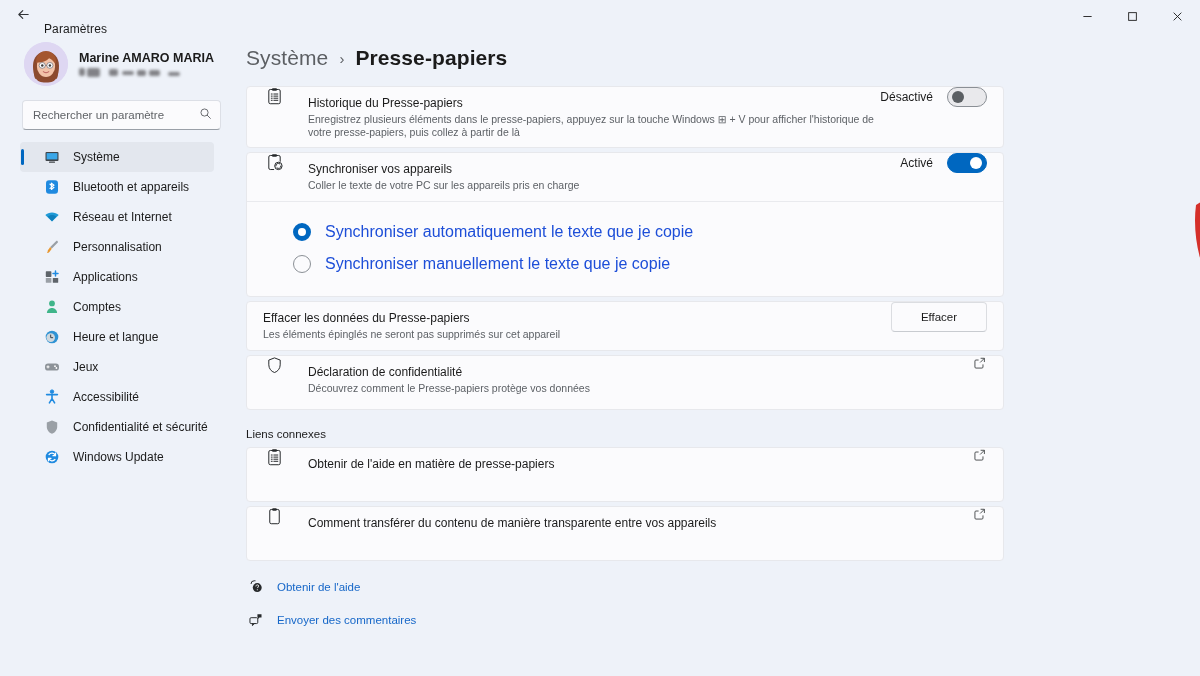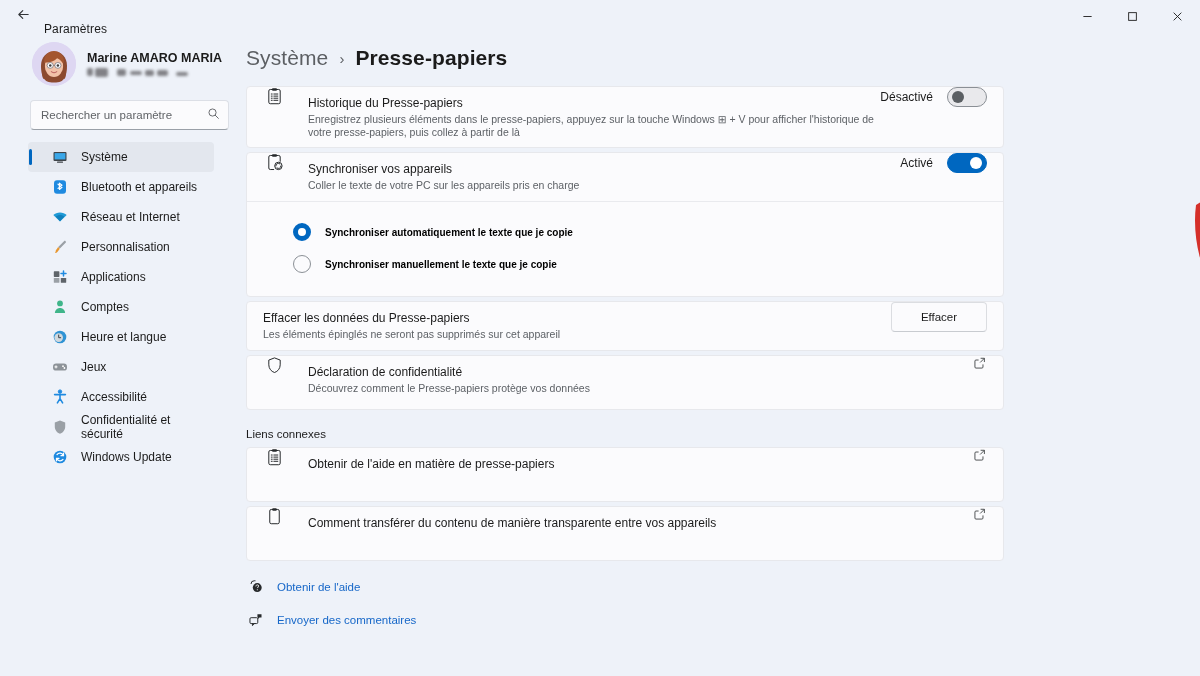--- a/index.html
+++ b/index.html
@@ -50,21 +50,21 @@
   }
 
   
   .body-split { flex: 1 1 auto; display: flex; min-height: 0; }
 
   
   .sidebar {
     width: 228px;
     flex: 0 0 228px;
     background: #eef2f9;
-    padding: 0 8px 0 16px;
+    padding: 0 8px 0 8px;
     display: flex;
     flex-direction: column;
   }
   .account {
     display: flex;
     align-items: center;
     gap: 11px;
     padding: 10px 0 8px 16px;
   }
   .avatar {
@@ -240,21 +240,21 @@
     border-radius: 50%;
     border: 1.5px solid #8b9096;
     background: #fbfbfd;
     flex: 0 0 18px;
     position: relative;
   }
   .radio.checked {
     border: 5px solid #0067c0;
     background: #ffffff;
   }
-  .radio-label { font-size: 10px; color: #000000; font-weight: bold; }
+  .radio-label { font-size: 16px; color: #1d4ed8; }
 
   .btn {
     min-width: 96px;
     height: 30px;
     padding: 0 16px;
     background: #fbfbfd;
     border: 1px solid #dbdde1;
     border-bottom-color: #c8cbd0;
     border-radius: 4px;
     font-family: "Liberation Sans", sans-serif;

